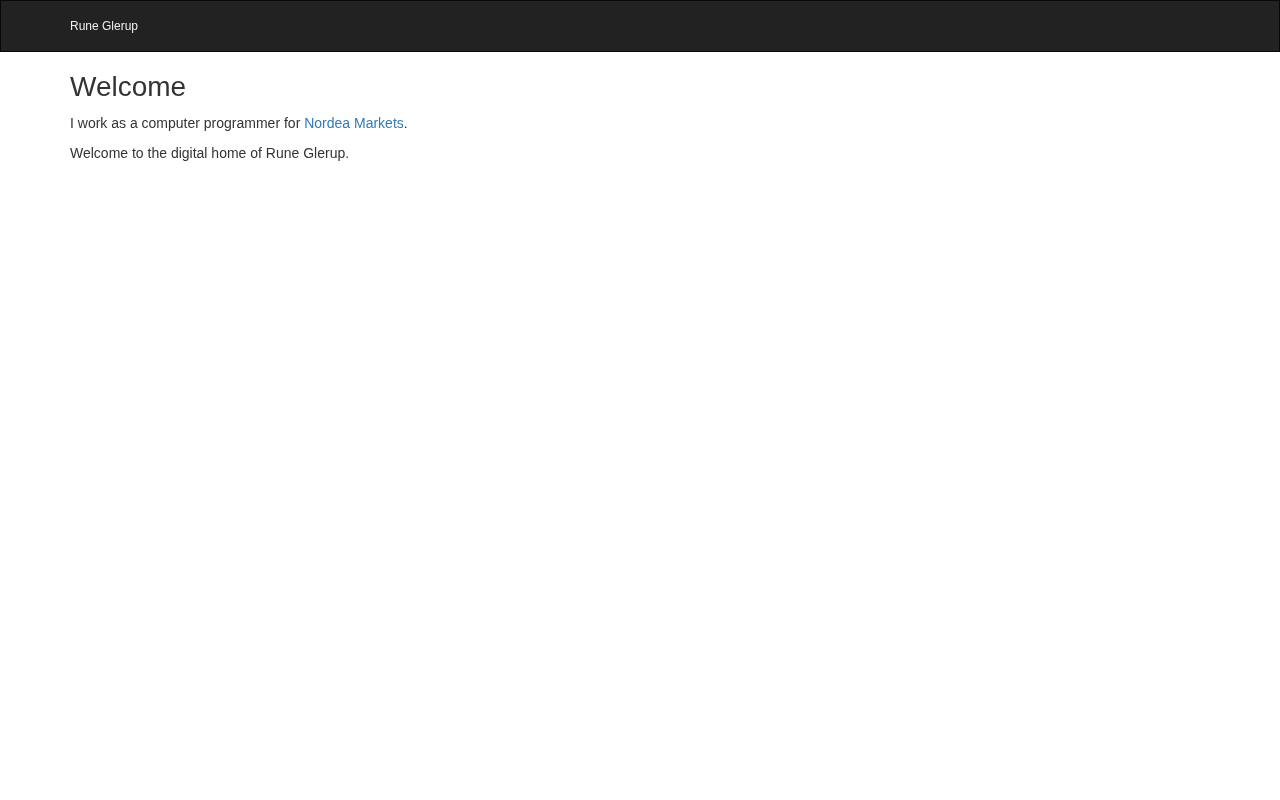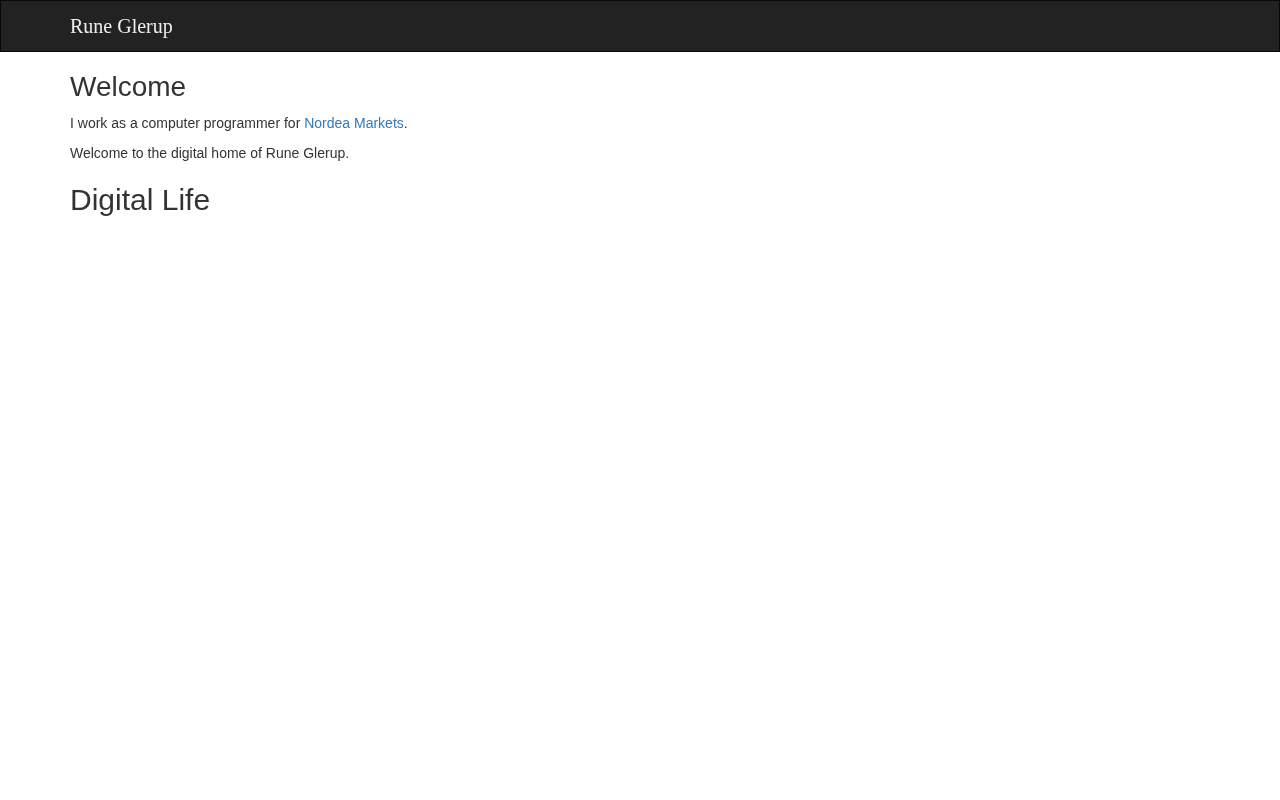--- a/index.html
+++ b/index.html
@@ -27,28 +27,27 @@
     margin-bottom:20px;
   }
   .container{
     width:1170px;
     margin:0 auto;
     padding:0 15px;
   }
   .navbar .container{display:flex;align-items:center;height:100%;}
   .navbar-brand{
     color:var(--brand-text);
-    font-size:20px;
+    font-size:12px;
     line-height:20px;
     text-decoration:none;
     padding:15px 15px;
     margin-left:-15px;
     display:inline-block;
     cursor:pointer;
-    font-family:Liberation Serif, serif;
   }
   h1{
     font-size:28px;
     font-weight:500;
     line-height:1.1;
     margin:20px 0 10px 0;
     color:var(--body-text);
   }
   h2{
     font-size:30px;
@@ -86,16 +85,15 @@
 
   <p>
     <span>I work as a computer programmer for </span><a class="link">Nordea Markets</a><span>.</span>
   </p>
 
   <p>
     <span>Welcome to the digital home of Rune Glerup.</span>
   </p>
 
 
-  <h2>Digital Life</h2>
 
 
 </main>
 
 </body></html>

